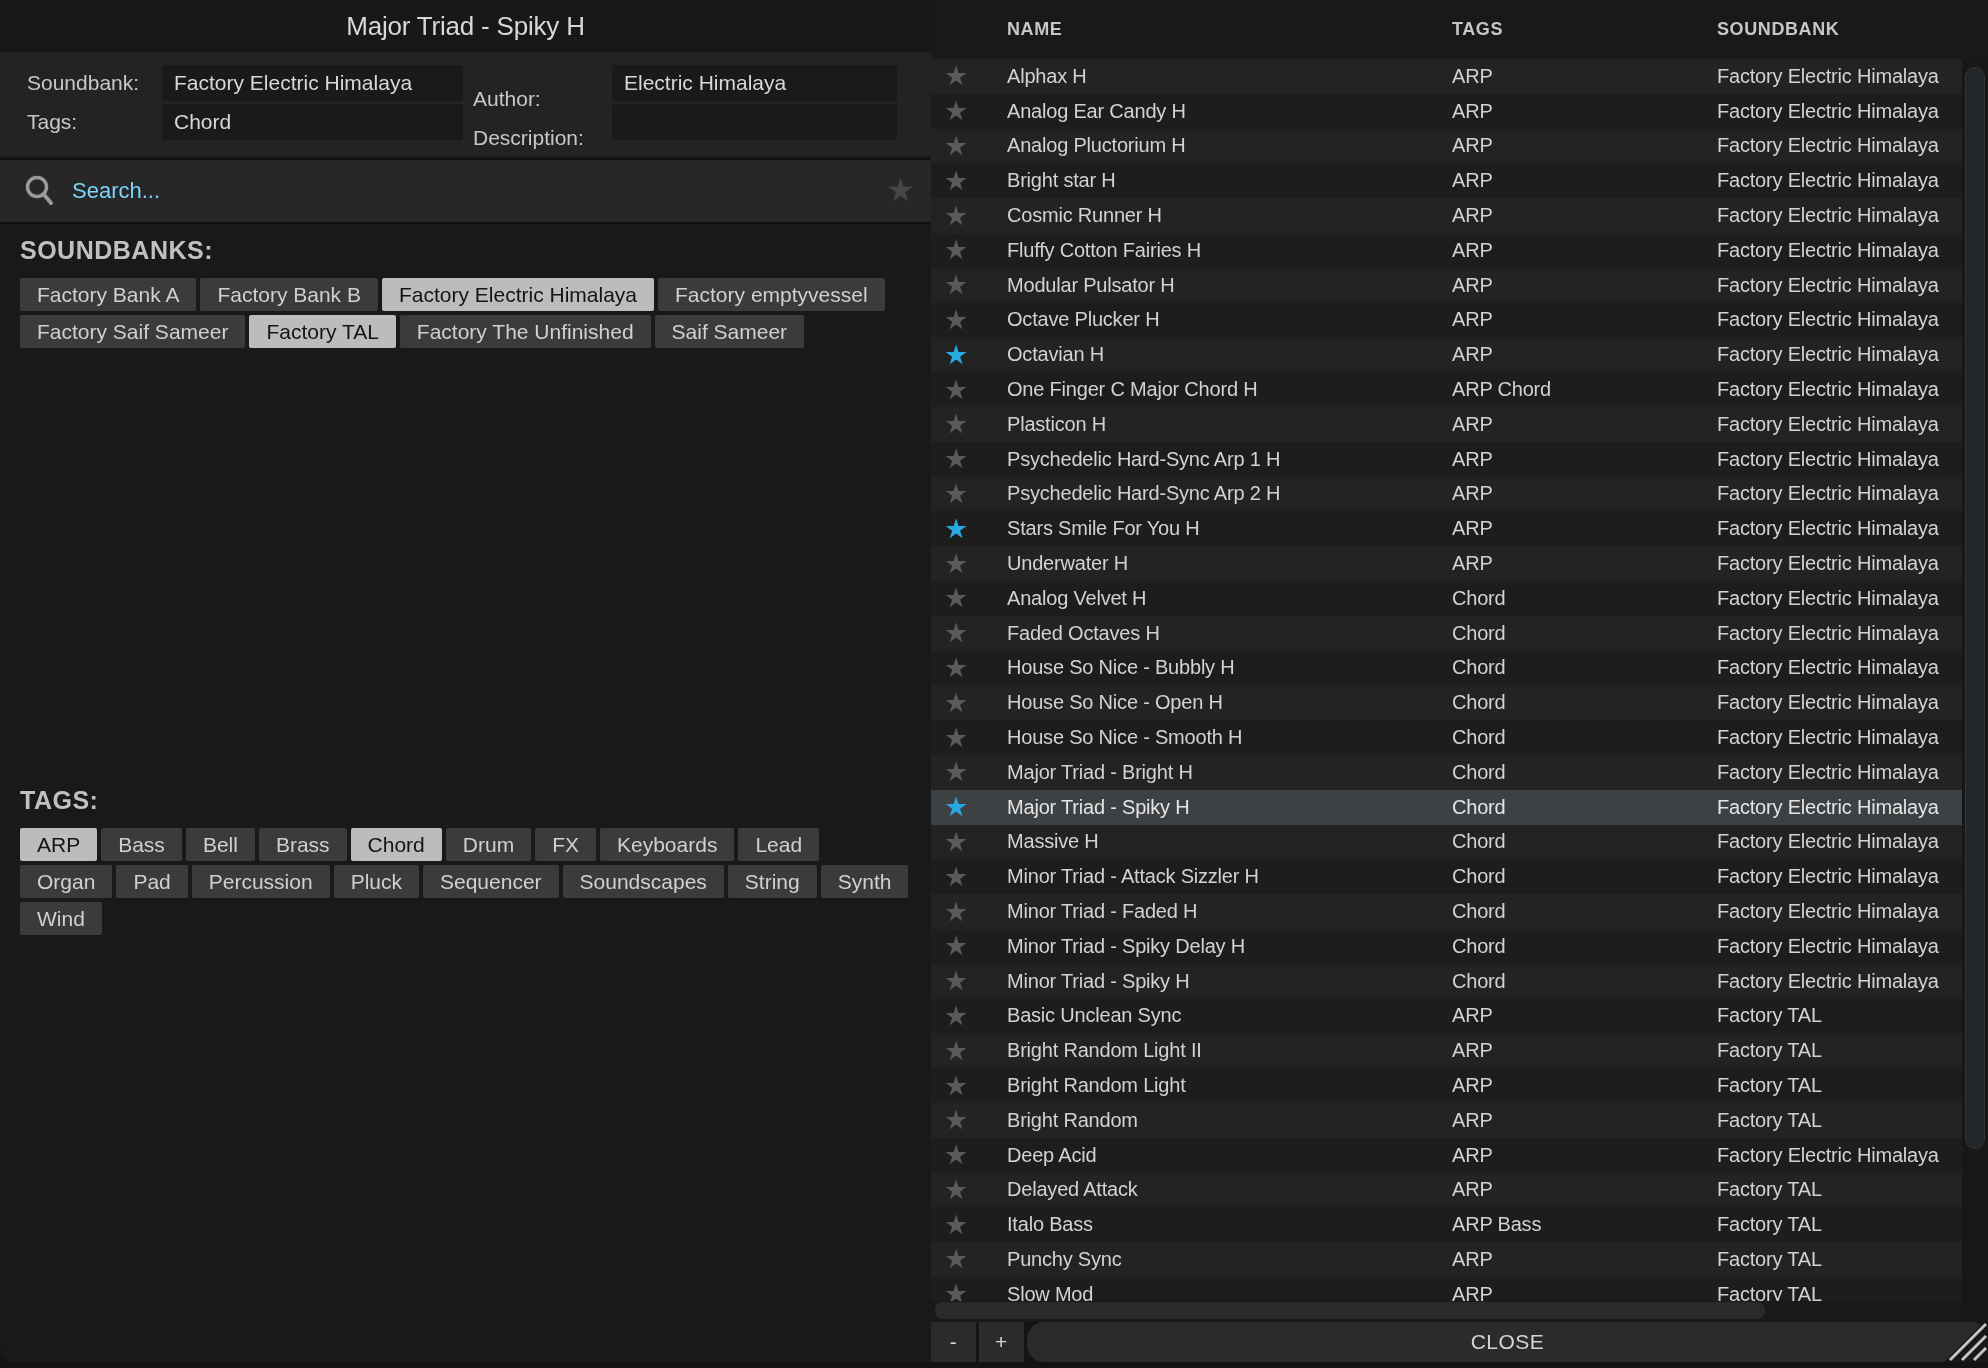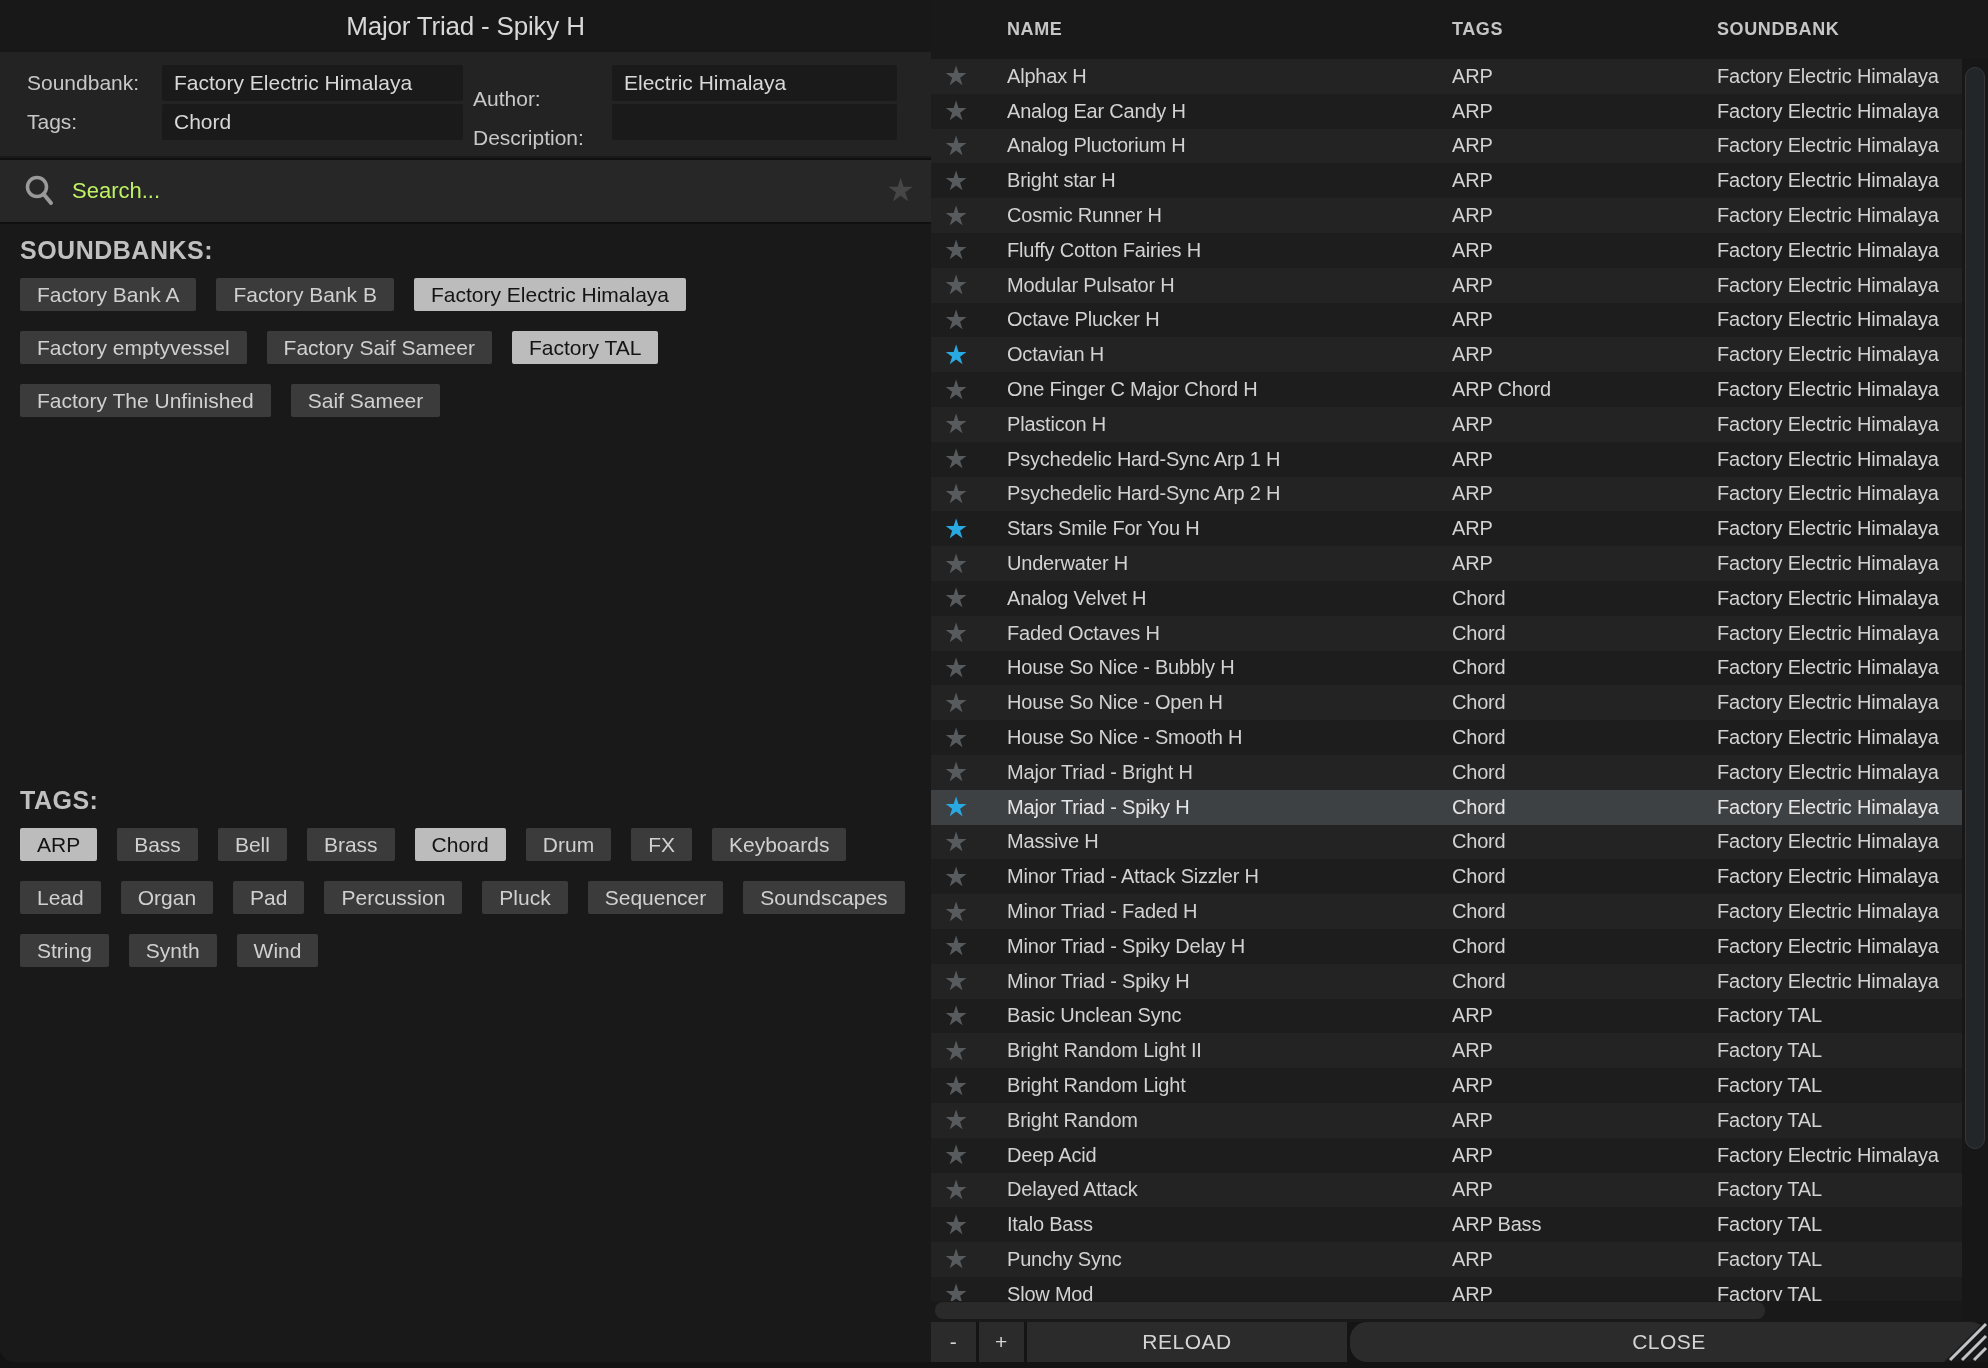--- a/index.html
+++ b/index.html
@@ -17,27 +17,27 @@
   .info-row.r1{top:13px;} .info-row.r2{top:52px;}
   .info-label{position:absolute;color:#c8c8c8;font-size:21px;line-height:36px;}
   .lbl-a{left:27px;} .lbl-b{left:473px;margin-top:16px;}
   .info-field{position:absolute;background:#1a1a1a;border-radius:2px;color:#d8d8d8;
     font-size:21px;line-height:36px;padding-left:12px;box-sizing:border-box;height:36px;}
   .fld-a{left:162px;width:301px;} .fld-b{left:612px;width:285px;}
   .search-section{position:absolute;left:0;top:158px;width:100%;height:62px;background:#272727;
     border-top:2px solid #101010;border-bottom:2px solid #101010;box-sizing:content-box;}
   .search-icon{position:absolute;left:22px;top:13px;width:36px;height:36px;}
   .search-placeholder{position:absolute;left:72px;top:0;height:62px;line-height:62px;
-    color:#bef264;font-size:22px;}
+    color:#7dd3fc;font-size:22px;}
   .search-fav-star{position:absolute;right:16px;top:0;height:62px;line-height:60px;
     color:#464646;font-size:32px;}
   .filter-block{position:absolute;left:0;width:100%;}
   .sb-block{top:236px;} .tag-block{top:786px;}
   .filter-heading{margin:0 0 13px 20px;color:#c0c0c0;font-size:25px;font-weight:700;letter-spacing:0.5px;}
-  .chip-wrap{display:flex;flex-wrap:wrap;gap:20px;padding:0 20px;}
+  .chip-wrap{display:flex;flex-wrap:wrap;gap:4px;padding:0 20px;}
   .chip{background:#3b3b3b;color:#d0d0d0;font-size:21px;line-height:25px;padding:4px 17px;
     border-radius:2px;white-space:nowrap;}
   .chip.active{background:#bcbcbc;color:#141414;}
 
   
   .right-panel{position:absolute;left:931px;top:0;width:1057px;height:1362px;background:#191919;}
   .tbl-grid{display:grid;grid-template-columns:76px 445px 265px 1fr;align-items:center;}
   .table-header{position:absolute;left:0;top:0;right:26px;height:59px;color:#c6c6c6;
     font-size:18px;font-weight:700;letter-spacing:0.6px;}
   .rows-viewport{position:absolute;left:0;top:59px;right:26px;bottom:40px;overflow:hidden;}
@@ -372,21 +372,20 @@
     <div class="v-scrollbar">
       <div class="v-thumb"></div>
     </div>
     <div class="h-scrollbar">
       <div class="h-thumb"></div>
     </div>
 
     <div class="bottom-bar">
       <div class="bbtn minus">-</div>
       <div class="bbtn plus">+</div>
-      <div class="bbtn reload">RELOAD</div>
       <div class="bbtn close">CLOSE</div>
     </div>
 
     <svg class="resize-handle" viewBox="0 0 52 44">
       <polygon points="52,0 52,44 8,44" fill="#17181a"></polygon>
       <line x1="50" y1="6" x2="14" y2="42" stroke="#c4c4c4" stroke-width="3"></line>
       <line x1="50" y1="18" x2="26" y2="42" stroke="#c4c4c4" stroke-width="3"></line>
       <line x1="50" y1="30" x2="38" y2="42" stroke="#c4c4c4" stroke-width="3"></line>
     </svg>
   </div>

